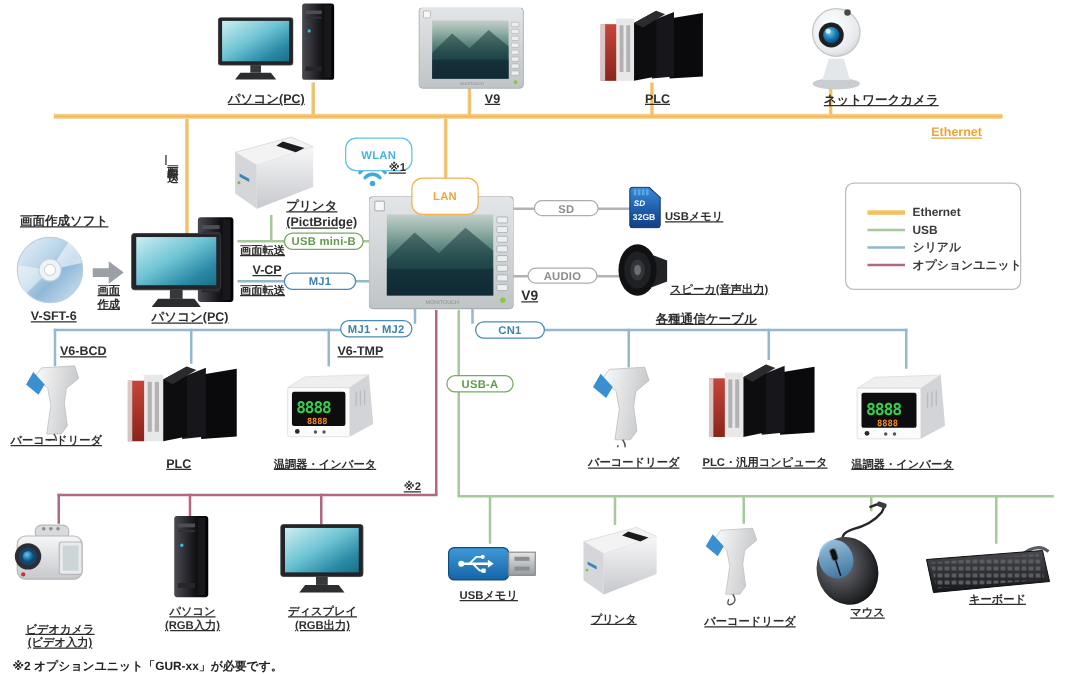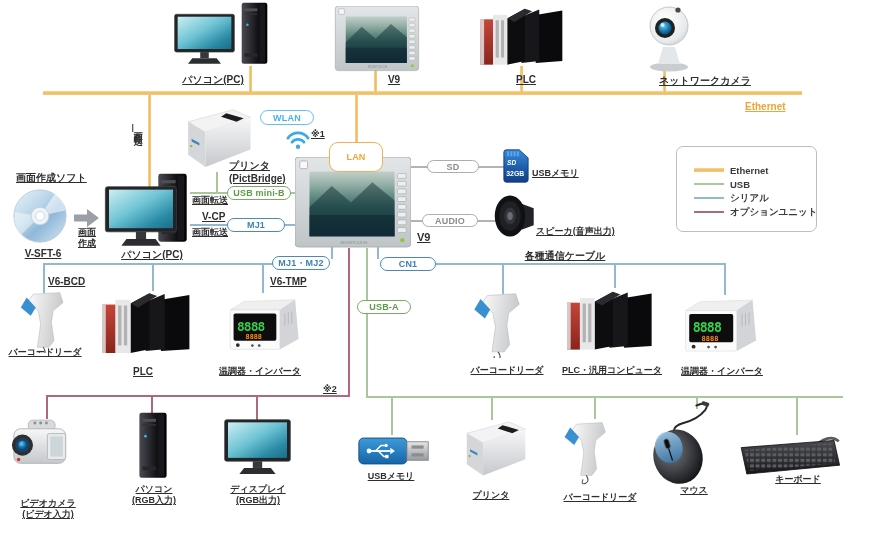--- a/index.html
+++ b/index.html
@@ -398,21 +398,21 @@
   <svg class="dev" style="left:559px;top:416px" width="56" height="70">
       <use href="#sym-barcode"></use>
     </svg>
   <svg class="dev" style="left:638px;top:400px" width="80" height="88">
       <use href="#sym-mouse"></use>
     </svg>
   <svg class="dev" style="left:738px;top:430px" width="104" height="48">
       <use href="#sym-keyboard"></use>
     </svg>
 
-  <div class="pill p-lb" style="left:260px;top:110px;width:54px;height:15px">WLAN</div>
+  <div class="pill p-lb" style="left:276px;top:110px;width:54px;height:27px">WLAN</div>
   <div class="pill p-or" style="left:329px;top:142px;width:54px;height:30px">LAN</div>
   <div class="pill p-gr" style="left:227px;top:186px;width:64px;height:14px">USB mini-B</div>
   <div class="pill p-bl" style="left:227px;top:218px;width:58px;height:14px">MJ1</div>
   <div class="pill p-gy" style="left:427px;top:160px;width:52px;height:13px">SD</div>
   <div class="pill p-gy" style="left:422px;top:214px;width:56px;height:13px">AUDIO</div>
   <div class="pill p-bl" style="left:272px;top:256px;width:58px;height:14px">MJ1・MJ2</div>
   <div class="pill p-bl" style="left:380px;top:257px;width:56px;height:14px">CN1</div>
   <div class="pill p-gr" style="left:357px;top:300px;width:54px;height:14px">USB-A</div>
 
   <div class="lbl ctr" style="left:213px;top:74px">パソコン(PC)</div>
@@ -469,14 +469,15 @@
     <div class="leg-row" style="top:44px">
       <div class="leg-swatch ser" style="height:2px"></div>
       <div class="leg-lbl">シリアル</div>
     </div>
     <div class="leg-row" style="top:58px">
       <div class="leg-swatch opt" style="height:2px"></div>
       <div class="leg-lbl">オプションユニット</div>
     </div>
   </div>
 
+  <div class="foot" style="left:10px;top:527px">※2 オプションユニット「GUR-xx」が必要です。</div>
 
 </div>
 
 </body></html>

